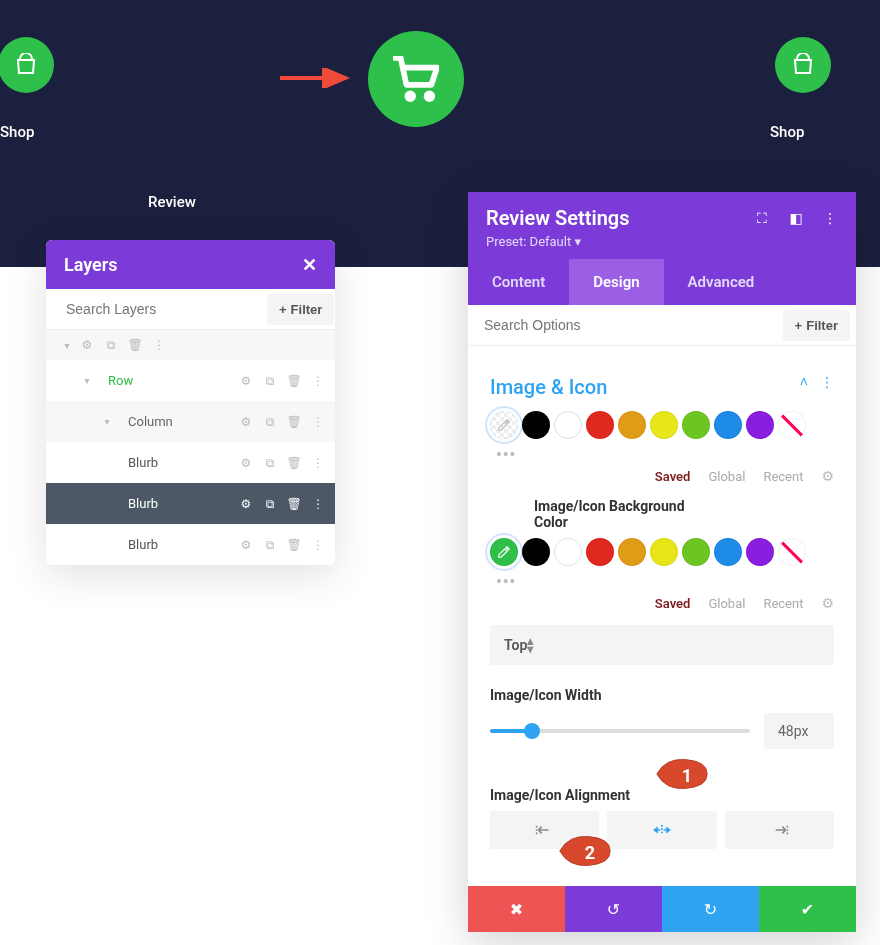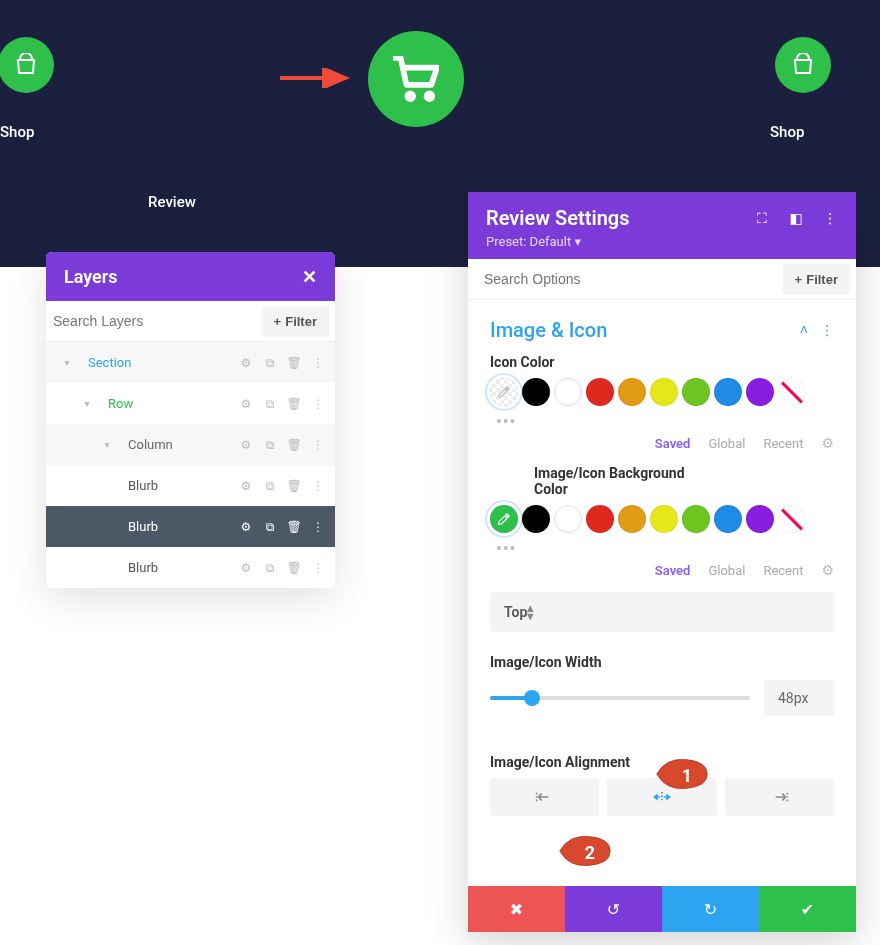--- a/index.html
+++ b/index.html
@@ -10,25 +10,25 @@
   .shop-icon { position: absolute; width: 56px; height: 56px; border-radius: 50%; background: #2ec04b; display: flex; align-items: center; justify-content: center; color: #fff; }
   .shop-icon svg { width: 24px; height: 24px; stroke: #fff; fill: none; stroke-width: 2; }
   .shop-label { position: absolute; color: #fff; font-size: 15px; font-weight: 500; }
 
   .big-cart { position: absolute; width: 96px; height: 96px; border-radius: 50%; background: #2ec04b; top: 31px; left: 368px; display:flex; align-items:center; justify-content:center; }
   .big-cart svg { width:46px; height:46px; stroke:#fff; fill:none; stroke-width:3; stroke-linecap:round; stroke-linejoin:round;}
 
   .red-arrow { position:absolute; top:68px; left:280px; }
 
   
-  .layers { position: absolute; top: 252px; left: 46px; width: 289px; background: #fff; border-radius: 6px; box-shadow: 0 10px 40px rgba(0,0,0,0.12); overflow: visible; }
+  .layers { position: absolute; top: 240px; left: 46px; width: 289px; background: #fff; border-radius: 6px; box-shadow: 0 10px 40px rgba(0,0,0,0.12); overflow: visible; }
   .layers-header { background: #7c3bd9; color: #fff; padding: 14px 18px; font-size: 18px; font-weight: 600; display: flex; align-items: center; justify-content: space-between; border-radius: 6px 6px 0 0; }
   .layers-header .close { cursor: pointer; font-size: 18px; }
   .layers-search { display: flex; align-items: center; border-bottom: 1px solid #eee; }
-  .layers-search input { flex: 1; border: none; padding: 12px 7px; font-size: 14px; color: #888; outline: none; }
+  .layers-search input { flex: 1; border: none; padding: 12px 20px; font-size: 14px; color: #888; outline: none; }
   .filter-btn { display: flex; align-items: center; gap: 4px; background: #f4f4f4; border: none; padding: 8px 12px; margin: 4px 6px 4px 0; border-radius: 3px; font-size: 13px; font-weight: 600; color: #555; cursor: pointer; }
   .layer-row { display: flex; align-items: center; padding: 8px 10px 8px 0; font-size: 13px; gap:6px; }
   .layer-row .chev { width:14px; text-align:center; color:#bbb; font-size:10px; }
   .layer-row .lbl { flex:1; padding:5px 8px; border-radius:3px; }
   .layer-row .actions { display:flex; gap:10px; color:#bbb; }
   .layer-row .actions span { width:14px; height:14px; display:inline-flex; align-items:center; justify-content:center; cursor:pointer; font-size:12px; }
   .lbl.section { color:#2ea3f2; }
   .lbl.row { color:#2ec04b; }
   .lbl.col { color:#666; }
   .lbl.blurb { color:#555; }
@@ -50,33 +50,33 @@
   .settings-header .hicons span { cursor:pointer; width:16px; height:16px; display:inline-flex; align-items:center; justify-content:center; font-size:14px;}
   .settings-header .preset { font-size:13px; color:#e4d8f8; margin-top:4px; cursor:pointer;}
   .tabs { display:flex; background:#7c3bd9; }
   .tab { flex:0 0 auto; padding:14px 24px; color:#e4d8f8; font-size:15px; font-weight:600; cursor:pointer;}
   .tab.active { background:#9b5ee5; color:#fff; }
   .settings-search { display:flex; align-items:center; border-bottom:1px solid #eee; }
   .settings-search input { flex:1; border:none; padding:12px 16px; font-size:14px; color:#888; outline:none; }
 
   .body { padding: 18px 22px 4px; overflow:auto; flex:1;}
   .section-hdr { display:flex; align-items:center; justify-content:space-between; margin-bottom:12px; }
-  .section-hdr .sh-title { color:#2ea3f2; font-size:20px; font-weight:500;}
+  .section-hdr .sh-title { color:#2ea3f2; font-size:20px; font-weight:500;margin-top:11px;}
   .section-hdr .sh-icons { display:flex; gap:12px; color:#2ea3f2; font-size:14px; cursor:pointer;}
 
   .field-label { font-size:14px; font-weight:700; color:#333; margin:10px 0 8px;}
   .swatches { display:flex; gap:4px; align-items:center; margin-bottom:6px;}
   .sw { width:28px; height:28px; border-radius:50%; cursor:pointer; border:1px solid rgba(0,0,0,0.05); }
   .sw.sel { box-shadow: 0 0 0 3px #fff, 0 0 0 5px #cfe5fb; }
   .sw.none { background: #fff; position:relative; }
   .sw.none::after { content:""; position:absolute; width:28px; height:3px; background:#f05; top:12px; left:-1px; transform:rotate(45deg);}
   .sw.trans { background: repeating-conic-gradient(#eee 0% 25%, #fff 0% 50%) 50% / 8px 8px; }
   .swatch-more { color:#bbb; letter-spacing:1px; font-size:16px; font-weight:700; margin:0 0 4px 6px; cursor:pointer;}
   .swatch-meta { display:flex; gap:18px; justify-content:flex-end; align-items:center; font-size:13px; margin-bottom:14px;}
-  .swatch-meta .saved { color:#8b5cf6; font-weight:600; cursor:pointer;text-align:center;}
+  .swatch-meta .saved { color:#7f1d1d; font-weight:600; cursor:pointer;text-align:center;}
   .swatch-meta .m { color:#aaa; cursor:pointer;}
   .swatch-meta .gear { color:#bbb; cursor:pointer; font-size:14px;}
 
   .select { width:100%; background:#f4f4f4; border:none; padding:12px 14px; border-radius:3px; font-size:14px; color:#555; display:flex; justify-content:flex-start; align-items:center; cursor:pointer; font-weight:600;}
   .select .caret { color:#888; font-size:12px; line-height:8px;}
 
   .slider-row { display:flex; align-items:center; gap:14px; margin-top:10px; }
   .slider-track { flex:1; height:4px; background:#ddd; border-radius:2px; position:relative; }
   .slider-fill { position:absolute; left:0; top:0; bottom:0; width:16%; background:#2ea3f2; border-radius:2px;}
   .slider-thumb { position:absolute; left:16%; top:50%; transform:translate(-50%,-50%); width:16px; height:16px; border-radius:50%; background:#2ea3f2; cursor:grab;}
@@ -148,21 +148,20 @@
   <div class="layers-search">
     <input placeholder="Search Layers" style="">
     <button class="filter-btn">
         <span>+</span>
         <span>Filter</span>
       </button>
   </div>
 
   <div class="layer-row alt layer-indent1">
     <span class="chev">▾</span>
-    <span class="lbl section">Section</span>
     <span class="actions">
         <span>⚙</span>
         <span>⧉</span>
         <span>🗑</span>
         <span>⋮</span>
       </span>
   </div>
   <div class="layer-row layer-indent2">
     <span class="chev">▾</span>
     <span class="lbl row">Row</span>
@@ -217,38 +216,42 @@
     <div class="title-row">
       <span class="title">Review Settings</span>
       <div class="hicons">
         <span>⛶</span>
         <span>◧</span>
         <span>⋮</span>
       </div>
     </div>
     <div class="preset"><span>Preset: Default</span> <span>▾</span></div>
   </div>
+  <div class="tabs">
+    <div class="tab">Content</div>
+    <div class="tab active">Design</div>
+    <div class="tab">Advanced</div>
+  </div>
   <div class="settings-search">
     <input placeholder="Search Options" style="">
     <button class="filter-btn">
         <span>+</span>
         <span>Filter</span>
       </button>
   </div>
 
   <div class="body">
     <div class="section-hdr">
       <span class="sh-title">Image &amp; Icon</span>
       <span class="sh-icons">
           <span>˄</span>
           <span>⋮</span>
         </span>
     </div>
 
-    <div class="field-label">Icon Color</div>
     <div class="swatches">
       <div class="sw sel trans eyedrop">
           <svg viewBox="0 0 24 24" stroke="#bbb" fill="none" stroke-width="2">
             <path d="M17 3l4 4-2 2-4-4 2-2zM13 7l4 4L7 21H3v-4L13 7z"></path>
           </svg>
         </div>
       <div class="sw" style="background:#000"></div>
       <div class="sw" style="background:#fff; border:1px solid #ddd;"></div>
       <div class="sw" style="background:#e0281e"></div>
       <div class="sw" style="background:#e09b17"></div>

